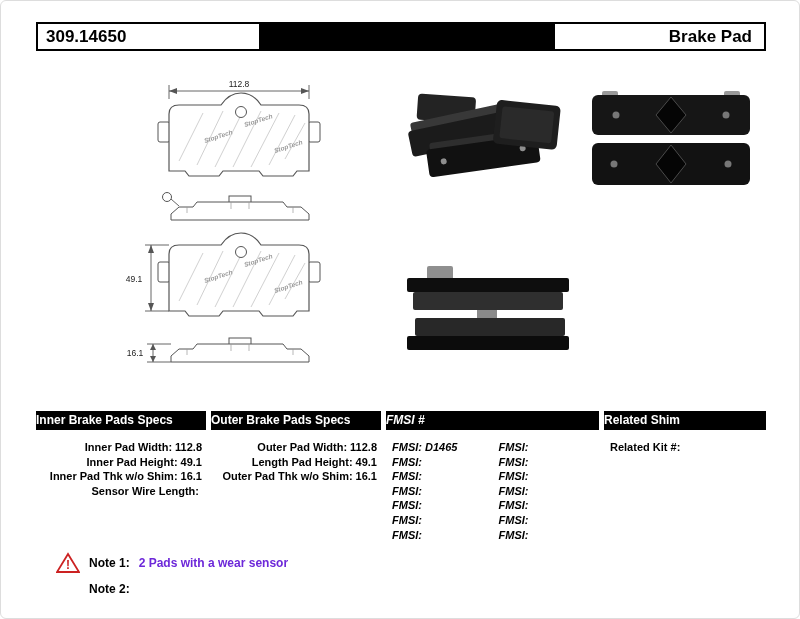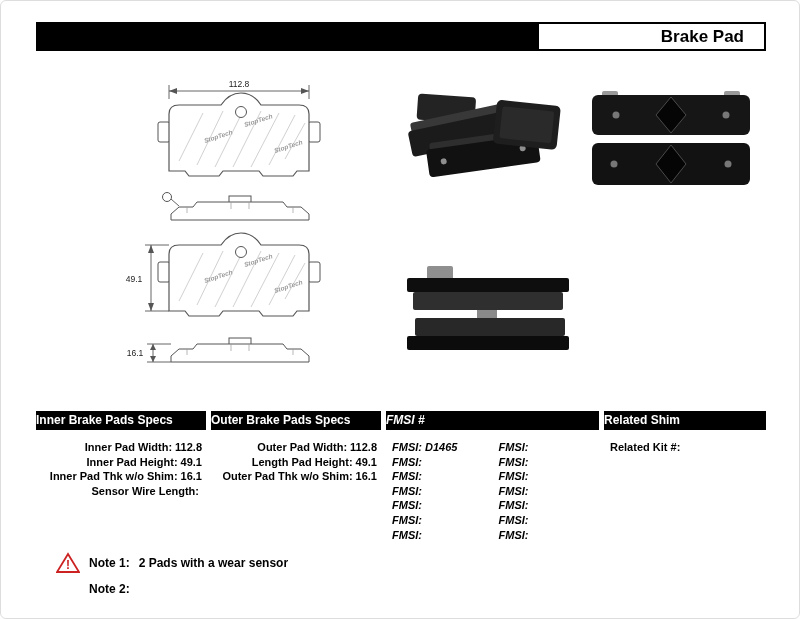--- a/index.html
+++ b/index.html
@@ -6,21 +6,21 @@
   .page {
     position:relative; width:800px; height:619px; box-sizing:border-box;
     background:#fff; border:1px solid #ddd; border-radius:6px; overflow:hidden;
     font-family:"Liberation Sans", sans-serif; color:#000;
   }
   
   .header-bar { position:absolute; left:35px; top:21px; width:730px; height:29px; background:#000; display:flex; }
   .hdr-box { background:#fff; margin:2px; display:flex; align-items:center; font-weight:bold; font-size:17px; }
   .hdr-left { width:205px; padding:0 8px; }
   .hdr-spacer { flex:1; }
-  .hdr-right { width:185px; padding:0 20px; justify-content:flex-end; }
+  .hdr-right { width:185px; padding:0 12px; justify-content:flex-end; }
   
   .diagram { position:absolute; left:0; top:52px; width:800px; height:350px; }
   .dim-line { stroke:#555; stroke-width:0.9; }
   .dim-text { font-size:8.5px; fill:#222; font-family:"Liberation Sans", sans-serif; }
   .brand-text { font-size:6.5px; fill:#9a9a9a; font-style:italic; font-weight:bold; font-family:"Liberation Sans", sans-serif; }
   
   .spec-table { position:absolute; left:35px; top:410px; width:730px; display:flex; gap:5px; }
   .col-inner, .col-outer { width:170px; }
   .col-fmsi { width:213px;font-style:italic; }
   .col-related { flex:1; }
@@ -30,28 +30,31 @@
   .rows-right .row { text-align:right; padding-right:4px; }
   .rows-left .row { text-align:left; padding-left:6px; }
   .val { margin-left:3px; }
   .fmsi-cols { display:flex; margin-top:10px; }
   .fmsi-col { width:50%; font-size:11px; line-height:14.6px; padding-left:6px; }
   
   .notes { position:absolute; left:55px; top:551px; font-size:12px; }
   .note-row { display:flex; align-items:center; gap:9px; margin-bottom:5px; height:21px; }
   .note-row-2 { margin-left:33px; }
   .note-label { font-weight:bold; }
-  .note-text { color:#000000; font-weight:bold; }
+  .note-text { color:#6d28d9; font-weight:bold; }
 </style>
 </head>
 <body>
 
 <div class="page">
 
   <div class="header-bar">
+    <div class="hdr-box hdr-left">
+      <span>309.14650</span>
+    </div>
     <div class="hdr-spacer"></div>
     <div class="hdr-box hdr-right">
       <span>Brake Pad</span>
     </div>
   </div>
 
   <svg class="diagram" viewBox="0 52 800 350">
     <defs>
       <g id="padFront">
         <rect x="157" y="121" width="12" height="20" rx="2" fill="#fff" stroke="#555"></rect>

